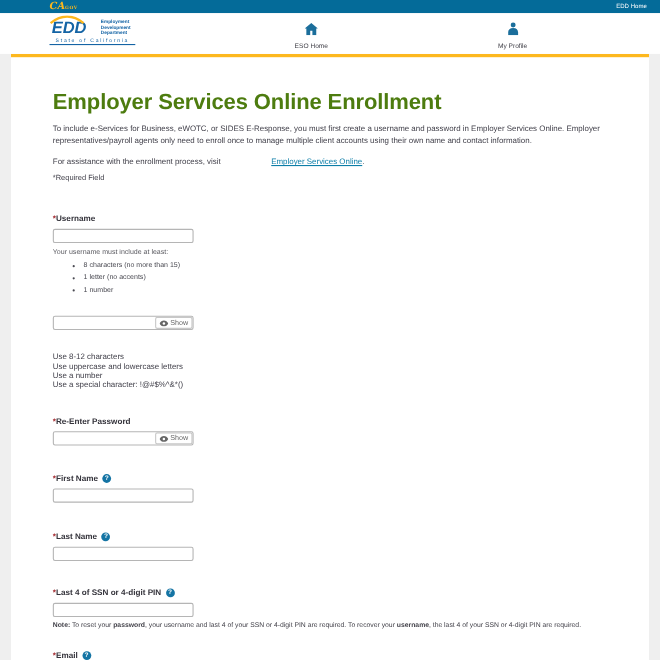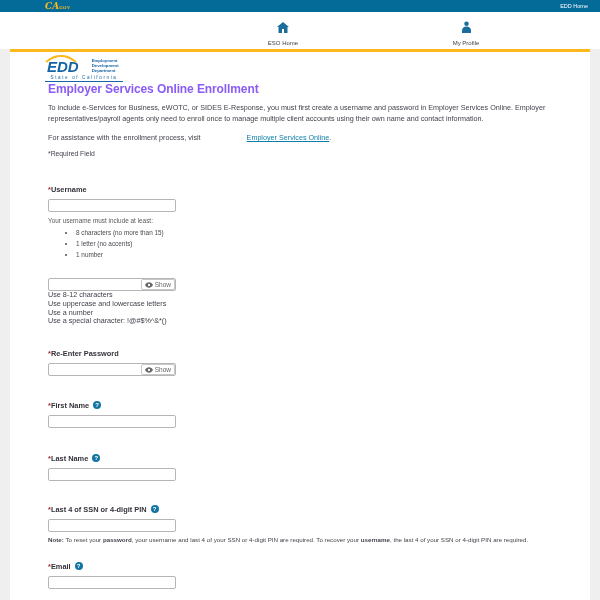--- a/index.html
+++ b/index.html
@@ -11,36 +11,36 @@
   .cagov { position:absolute; left:45px; top:0; color:#fdb81e;
     font-family:"DejaVu Serif", serif; font-style:italic; font-weight:bold;
     font-size:9px; line-height:12px; cursor:pointer; }
   .cagov .gov { font-size:4px; font-style:normal; letter-spacing:.5px; }
   .edd-home-link { position:absolute; right:12px; top:0; line-height:12px;
     color:#fff; font-size:5.5px; text-decoration:none; cursor:pointer; }
 
   
   .siteheader { height:37px; background:#fff; position:relative; }
   .eddlogo { position:absolute; left:45px; top:5px; cursor:pointer; }
-  .eddlogo-row { display:flex; align-items:flex-end; gap:13px;margin-top:41px; }
+  .eddlogo-row { display:flex; align-items:flex-end; gap:13px; }
   .edd-acronym { font-size:15px; font-weight:bold; font-style:italic;
     color:#1464a5; line-height:13px; position:relative; padding-left:2px; }
   .edd-arc { position:absolute; top:-5px; left:0; }
   .edd-lines { font-size:4.3px; font-weight:bold; color:#1464a5; line-height:5px; }
   .edd-tagline { font-size:4.6px; color:#1464a5; letter-spacing:1.6px;
     border-bottom:1px solid #1464a5; padding-bottom:1px; margin-top:2px;
     text-align:center; width:78px; white-space:nowrap; }
   .nav-item { position:absolute; top:7px; width:70px; text-align:center; cursor:pointer; }
   #nav-eso { left:248px; } #nav-profile { left:431px; }
   .nav-label { display:block; font-size:6px; color:#3f3e46; margin-top:3px; }
 
   
   .main { margin:0 10px; background:#fff; border-top:3px solid #fdb81e;
     padding:0 38px; height:588px; }
-  h1 { font-size:12px; font-weight:bold; color:#8b5cf6; margin-top:30px;
+  h1 { font-size:20px; font-weight:bold; color:#4d7c0f; margin-top:30px;
     letter-spacing:-.1px; }
   .intro { font-size:7.2px; color:#3f3e48; line-height:10.5px; margin-top:7px;
     width:510px; }
   .assist { font-size:7.2px; color:#3f3e48; margin-top:9px; }
   a.link { color:#0d7ea8; text-decoration:underline; cursor:pointer;padding-left:44px; }
   .required-note { font-size:6.8px; color:#3f3e48; margin-top:8px; }
 
   .group { margin-top:20px; }
   .group.first { margin-top:28px; }
   .f-label { display:block; font-size:7.4px; font-weight:bold; color:#33323a;
@@ -51,21 +51,21 @@
     font-family:"Liberation Sans", sans-serif; }
   .pw-wrap { position:relative; width:128px; height:13px; }
   .pw-wrap .text-input { width:100%; padding-right:36px; }
   .show-btn { position:absolute; right:1px; top:1px; height:11px;
     border:1px solid #c8c8c8; border-radius:2px; background:#fff; color:#666;
     font-size:6.5px; display:flex; align-items:center; gap:2px; padding:0 3px;
     cursor:pointer; font-family:"Liberation Sans", sans-serif; }
   .hint { font-size:6.4px; color:#5a5a60; margin-top:5px; }
   ul.bullets { margin-top:5px; padding-left:28px; }
   ul.bullets li { font-size:6.4px; color:#4a4a52; margin-bottom:4px; }
-  .pw-rules { margin-top:0; }
+  .pw-rules { margin-top:20px; }
   .pw-rules div { font-size:7.2px; color:#3f3e48; line-height:8.8px; }
   .help { display:inline-block; width:8px; height:8px; border-radius:50%;
     background:#1474a4; color:#fff; font-size:6px; font-weight:bold;
     text-align:center; line-height:8px; margin-left:4px; vertical-align:1px;
     cursor:pointer; }
   .note { font-size:6.2px; color:#44434b; margin-top:4px; white-space:nowrap; }
   .note b { font-weight:bold; }
 </style>
 </head>
 <body>

